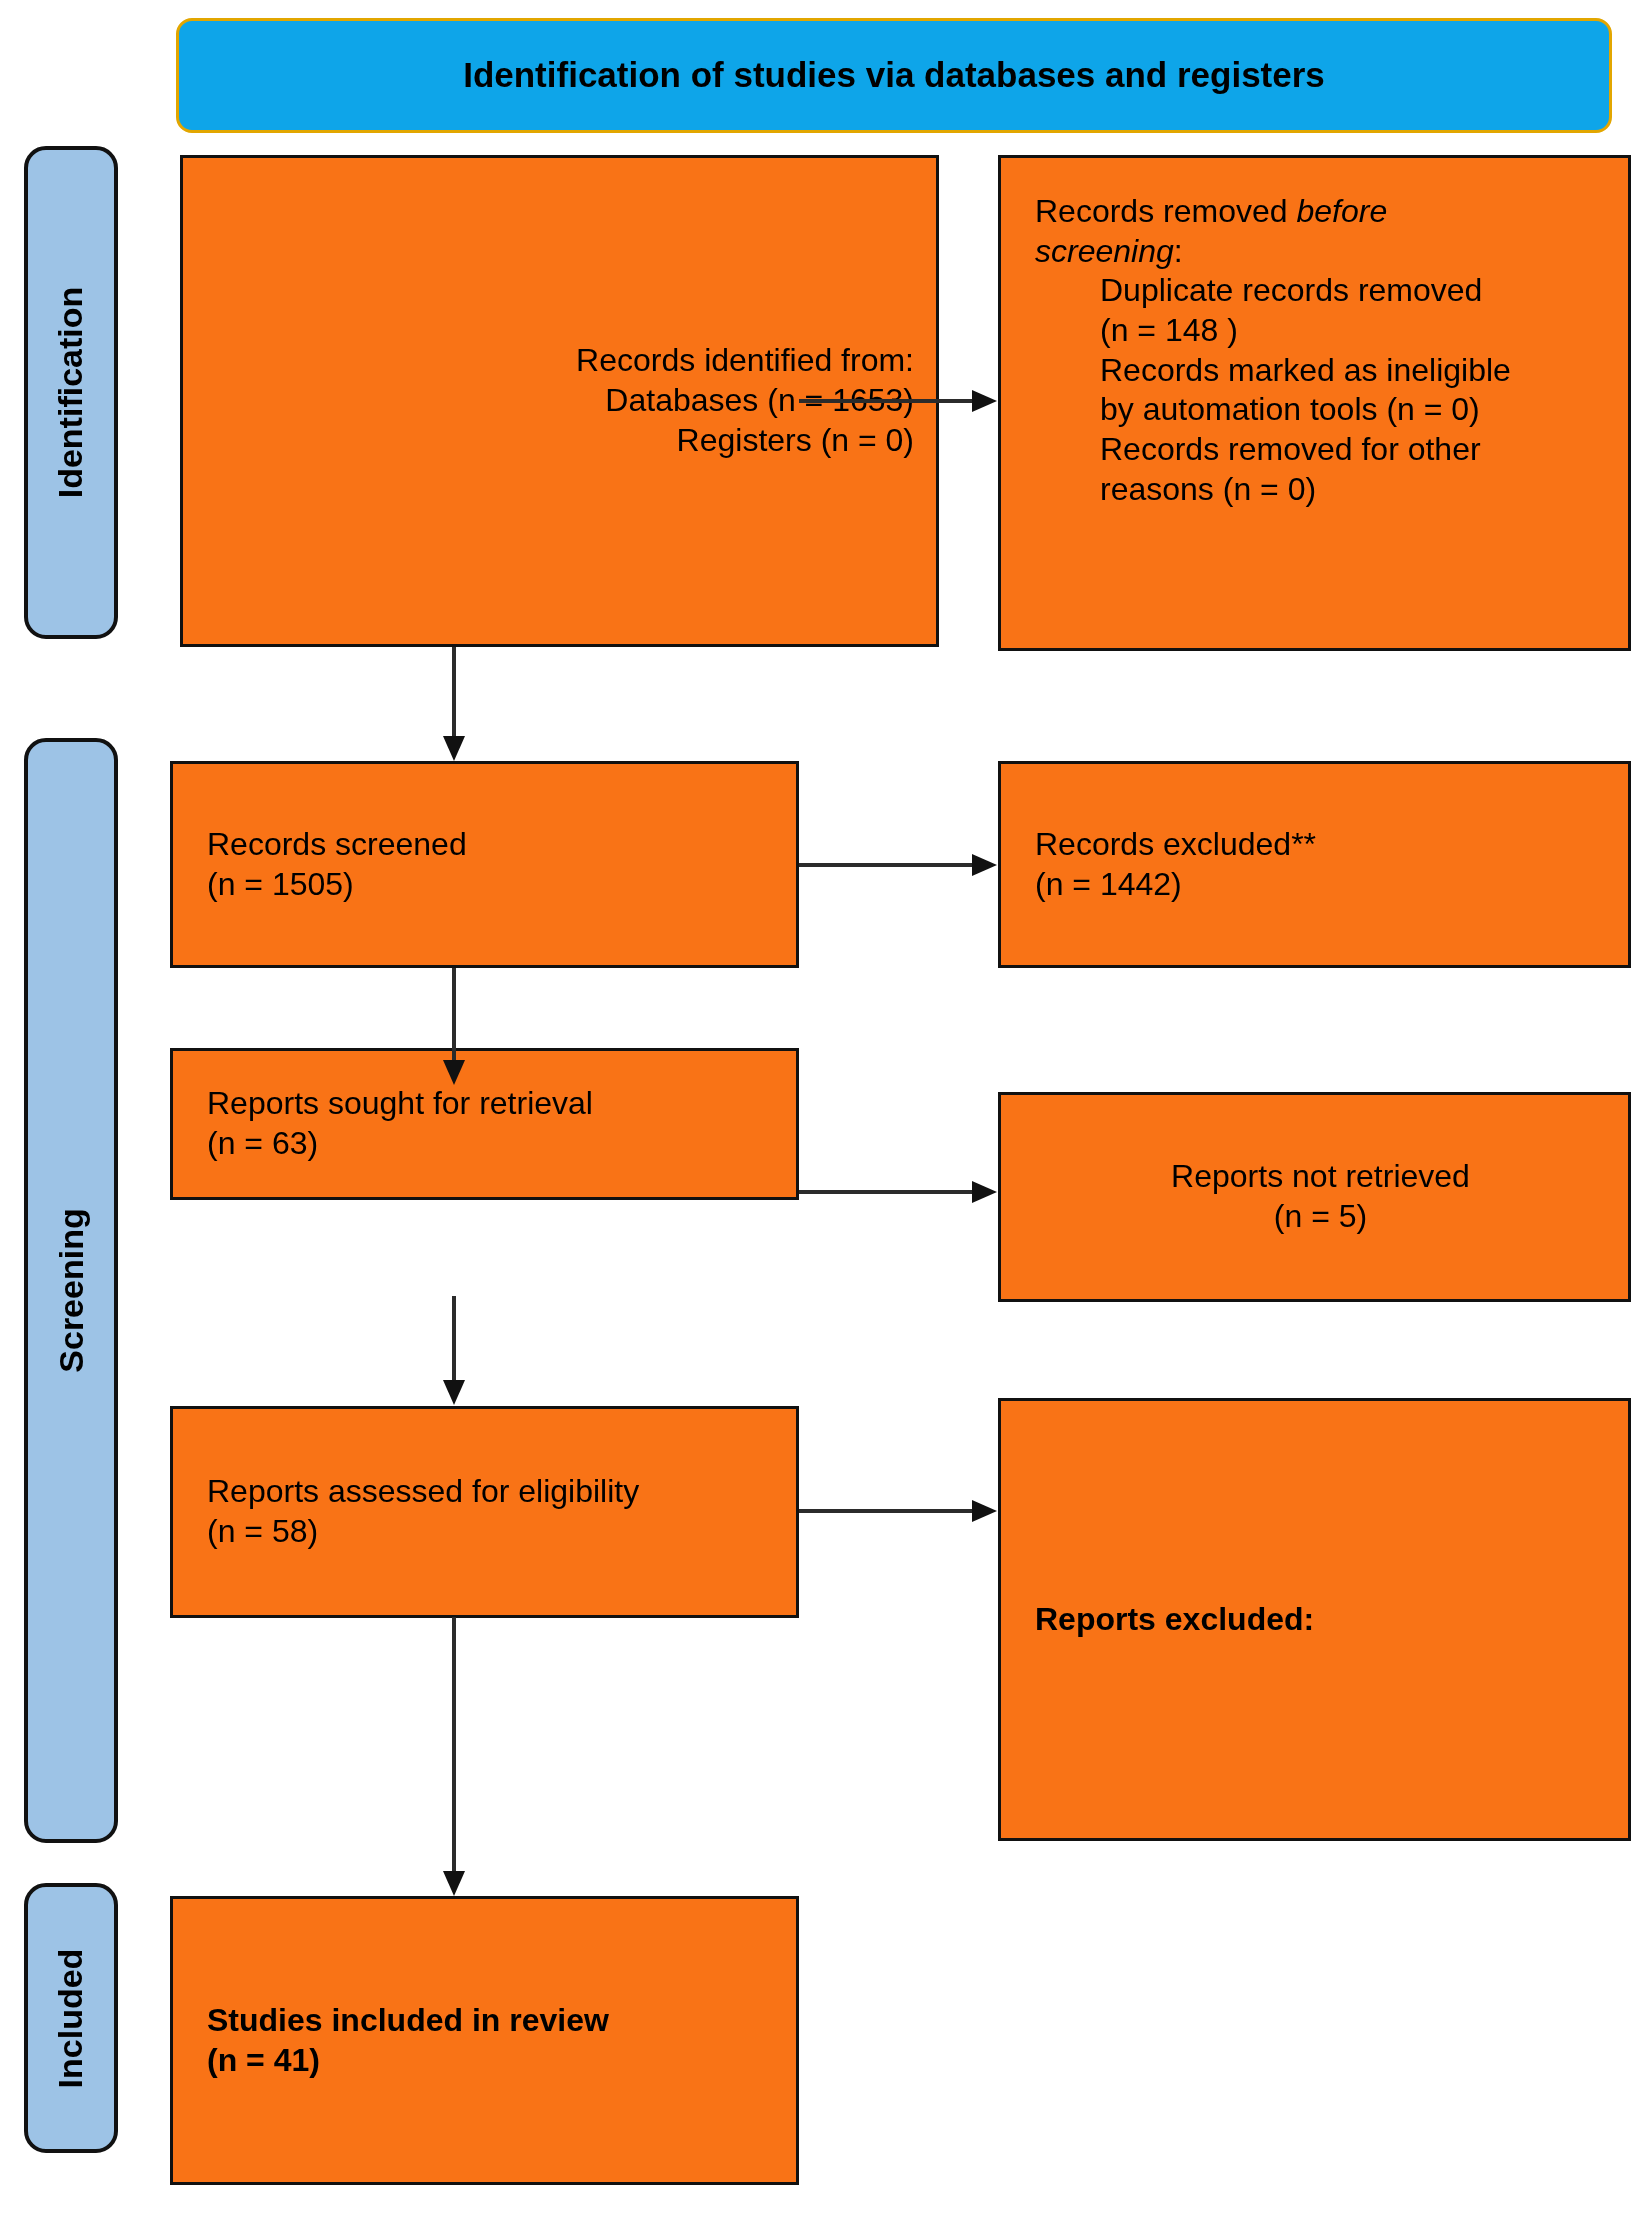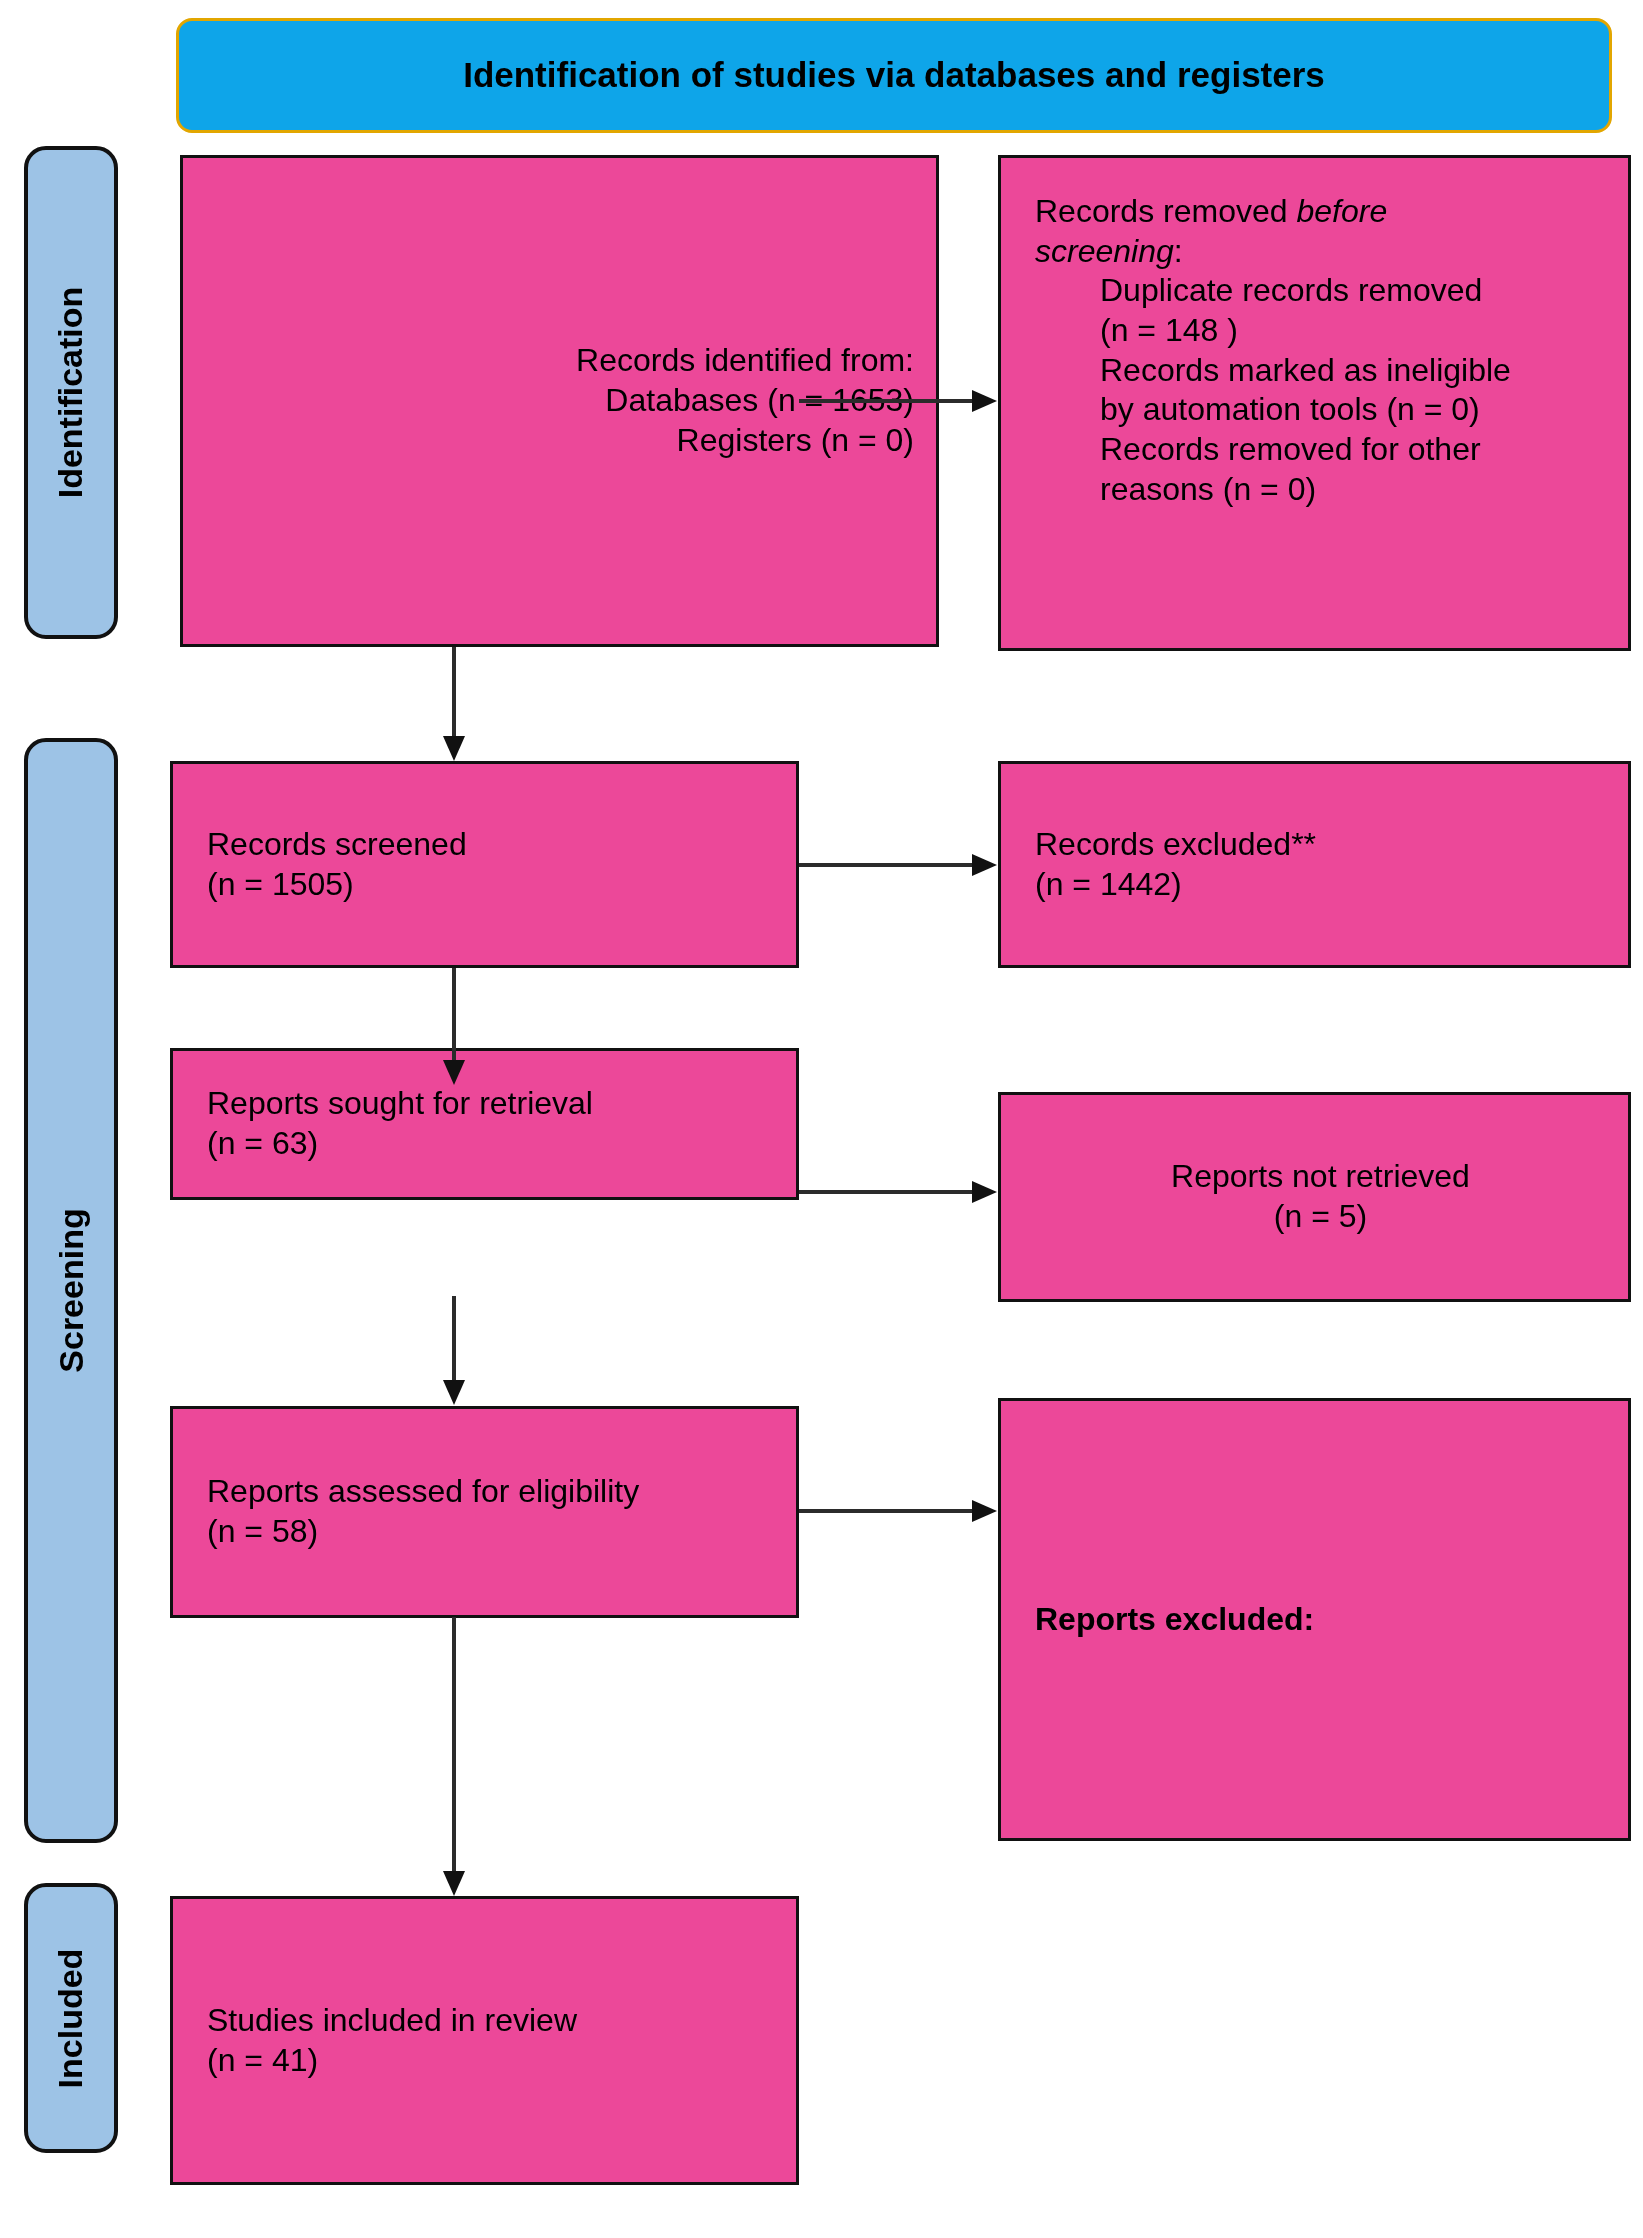--- a/index.html
+++ b/index.html
@@ -25,21 +25,21 @@
     background:#9DC3E6;border:4.4px solid #111;border-radius:22px;
     display:flex;align-items:center;justify-content:center;
     box-sizing:border-box;
   }
   .vlabel span{
     transform:rotate(-90deg);white-space:nowrap;
     font-size:34px;font-weight:bold;color:#000;
   }
   
   .box{
-    position:absolute;background:#ec4899;border:3.7px solid #111;
+    position:absolute;background:#f97316;border:3.7px solid #111;
     box-sizing:border-box;
     display:flex;flex-direction:column;justify-content:center;
     padding:0 22px 0 34px;
     font-size:32px;line-height:1.24;
   }
   .box.top-align{justify-content:flex-start;padding-top:34px;}
   .bl{white-space:normal;}
   .ind{margin-left:65px;}
   .it{font-style:italic;}
   
@@ -104,21 +104,21 @@
 
   <div class="box" style="left:170px;top:1406px;width:629px;height:212px;">
     <div class="bl">Reports assessed for eligibility</div>
     <div class="bl">(n = 58)</div>
   </div>
 
   <div class="box" style="left:998px;top:1398px;width:633px;height:443px;font-weight:bold;">
     <div class="bl">Reports excluded:</div>
   </div>
 
-  <div class="box" style="left:170px;top:1896px;width:629px;height:289px;">
+  <div class="box" style="left:170px;top:1896px;width:629px;height:289px;font-weight:bold;">
     <div class="bl">Studies included in review</div>
     <div class="bl">(n = 41)</div>
   </div>
 
   <div class="arrow-v" style="left:442px;top:647px;height:114px;">
     <div class="vline"></div>
     <div class="vhead"></div>
   </div>
   <div class="arrow-v" style="left:442px;top:968px;height:117px;">
     <div class="vline"></div>

